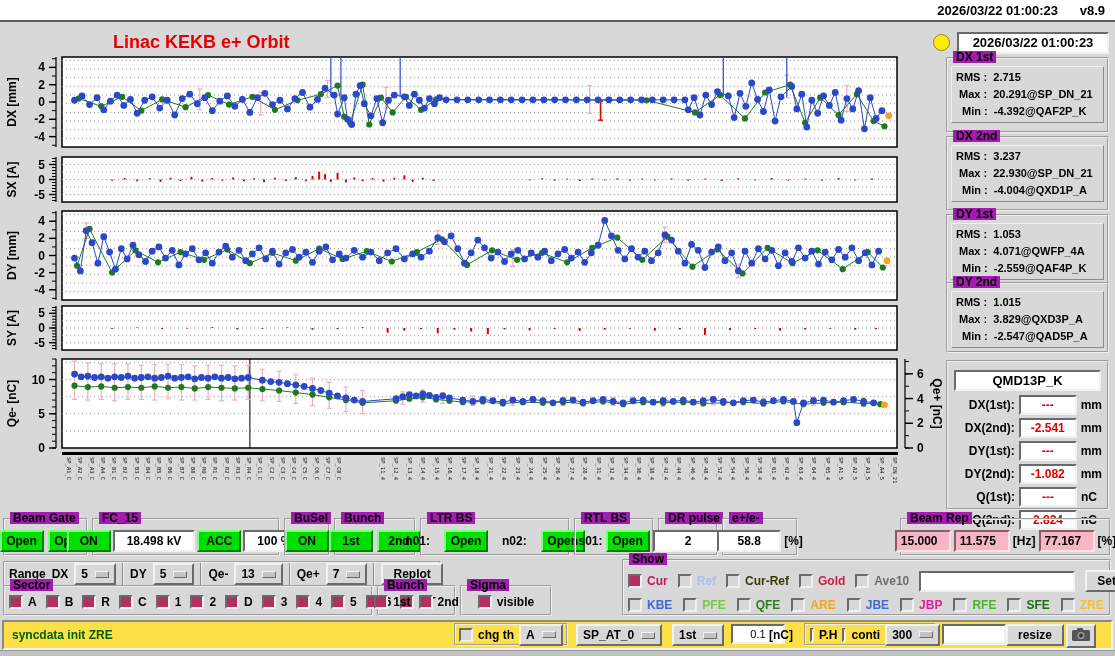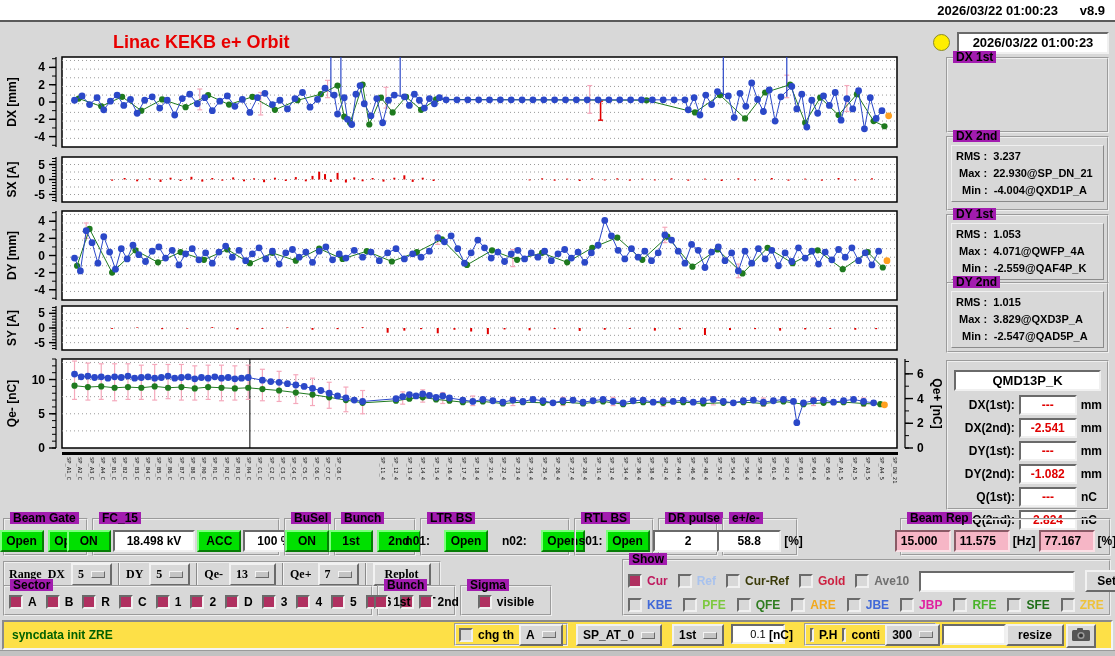--- a/index.html
+++ b/index.html
@@ -37,21 +37,21 @@
           font-weight:bold;font-size:13px;text-align:center;padding:1px 0;}
   .mrow{display:flex;align-items:center;gap:4px;margin:3px 5px;}
   .mlabel{width:62px;text-align:right;font-weight:bold;font-size:12px;}
   .mval{width:54px;background:#fff;border:2px solid;border-color:#6a6a6a #f0f0f0 #f0f0f0 #6a6a6a;color:#e00000;
         font-weight:bold;font-size:12px;text-align:center;padding:1px 0;}
   .munit{font-weight:bold;font-size:12px;}
   .band{position:absolute;left:62px;top:452px;width:836px;height:58px;border-top:3px solid #000;overflow:hidden;}
   .band span{position:absolute;top:2px;font-family:"DejaVu Sans Mono",monospace;font-size:5.5px;color:#111;
              writing-mode:vertical-rl;text-orientation:mixed;letter-spacing:0;}
   .rangebox{position:absolute;left:3px;top:561px;width:438px;height:26px;border:2px groove #efefef;box-sizing:border-box;
-            display:flex;align-items:center;gap:6px;padding:0 4px;font-family:Liberation Serif, serif;}
+            display:flex;align-items:center;gap:6px;padding:0 4px;}
   .vsep{align-self:stretch;width:0;border-left:1px solid #8a8a8a;border-right:1px solid #f2f2f2;}
   .tinput{background:#fff;border:2px solid;border-color:#6a6a6a #f0f0f0 #f0f0f0 #6a6a6a;height:15px;font-size:12px;padding:1px 3px;}
   .statusbar{position:absolute;left:2px;top:620px;width:1111px;height:30px;box-sizing:border-box;background:#fde047;
              border:2px solid;border-color:#8a8a8a #f4f4f4 #f4f4f4 #8a8a8a;}
   .sbmsg{position:absolute;left:8px;top:6px;color:#006000;font-weight:bold;font-size:12px;}
   .botedge{position:absolute;left:0;top:650px;width:100%;height:6px;background:#c2c2c2;border-top:1px solid #9a9a9a;}
 </style>
 </head>
 <body>
 
@@ -1002,20 +1002,25 @@
     </div>
 
   <div class="lamp"></div>
   <div class="tsbox">
     <span>2026/03/22 01:00:23</span>
   </div>
 
   <div id="stats-col">
       <div class="statsbox" style="top: 57px; min-height: 76px;">
         <span class="gtitle">DX 1st</span>
+     <div class="statsin">
+       <div class="statrow">RMS :&nbsp; 2.715</div>
+       <div class="statrow" style="padding-left:3px;">Max :&nbsp; 20.291@SP_DN_21</div>
+       <div class="statrow" style="padding-left:6px;">Min :&nbsp; -4.392@QAF2P_K</div>
+     </div>
       </div>
       <div class="statsbox" style="top: 136px; min-height: 75px;">
         <span class="gtitle">DX 2nd</span>
      <div class="statsin">
        <div class="statrow">RMS :&nbsp; 3.237</div>
        <div class="statrow" style="padding-left:3px;">Max :&nbsp; 22.930@SP_DN_21</div>
        <div class="statrow" style="padding-left:6px;">Min :&nbsp; -4.004@QXD1P_A</div>
      </div>
       </div>
       <div class="statsbox" style="top: 214px; min-height: 65px;">

